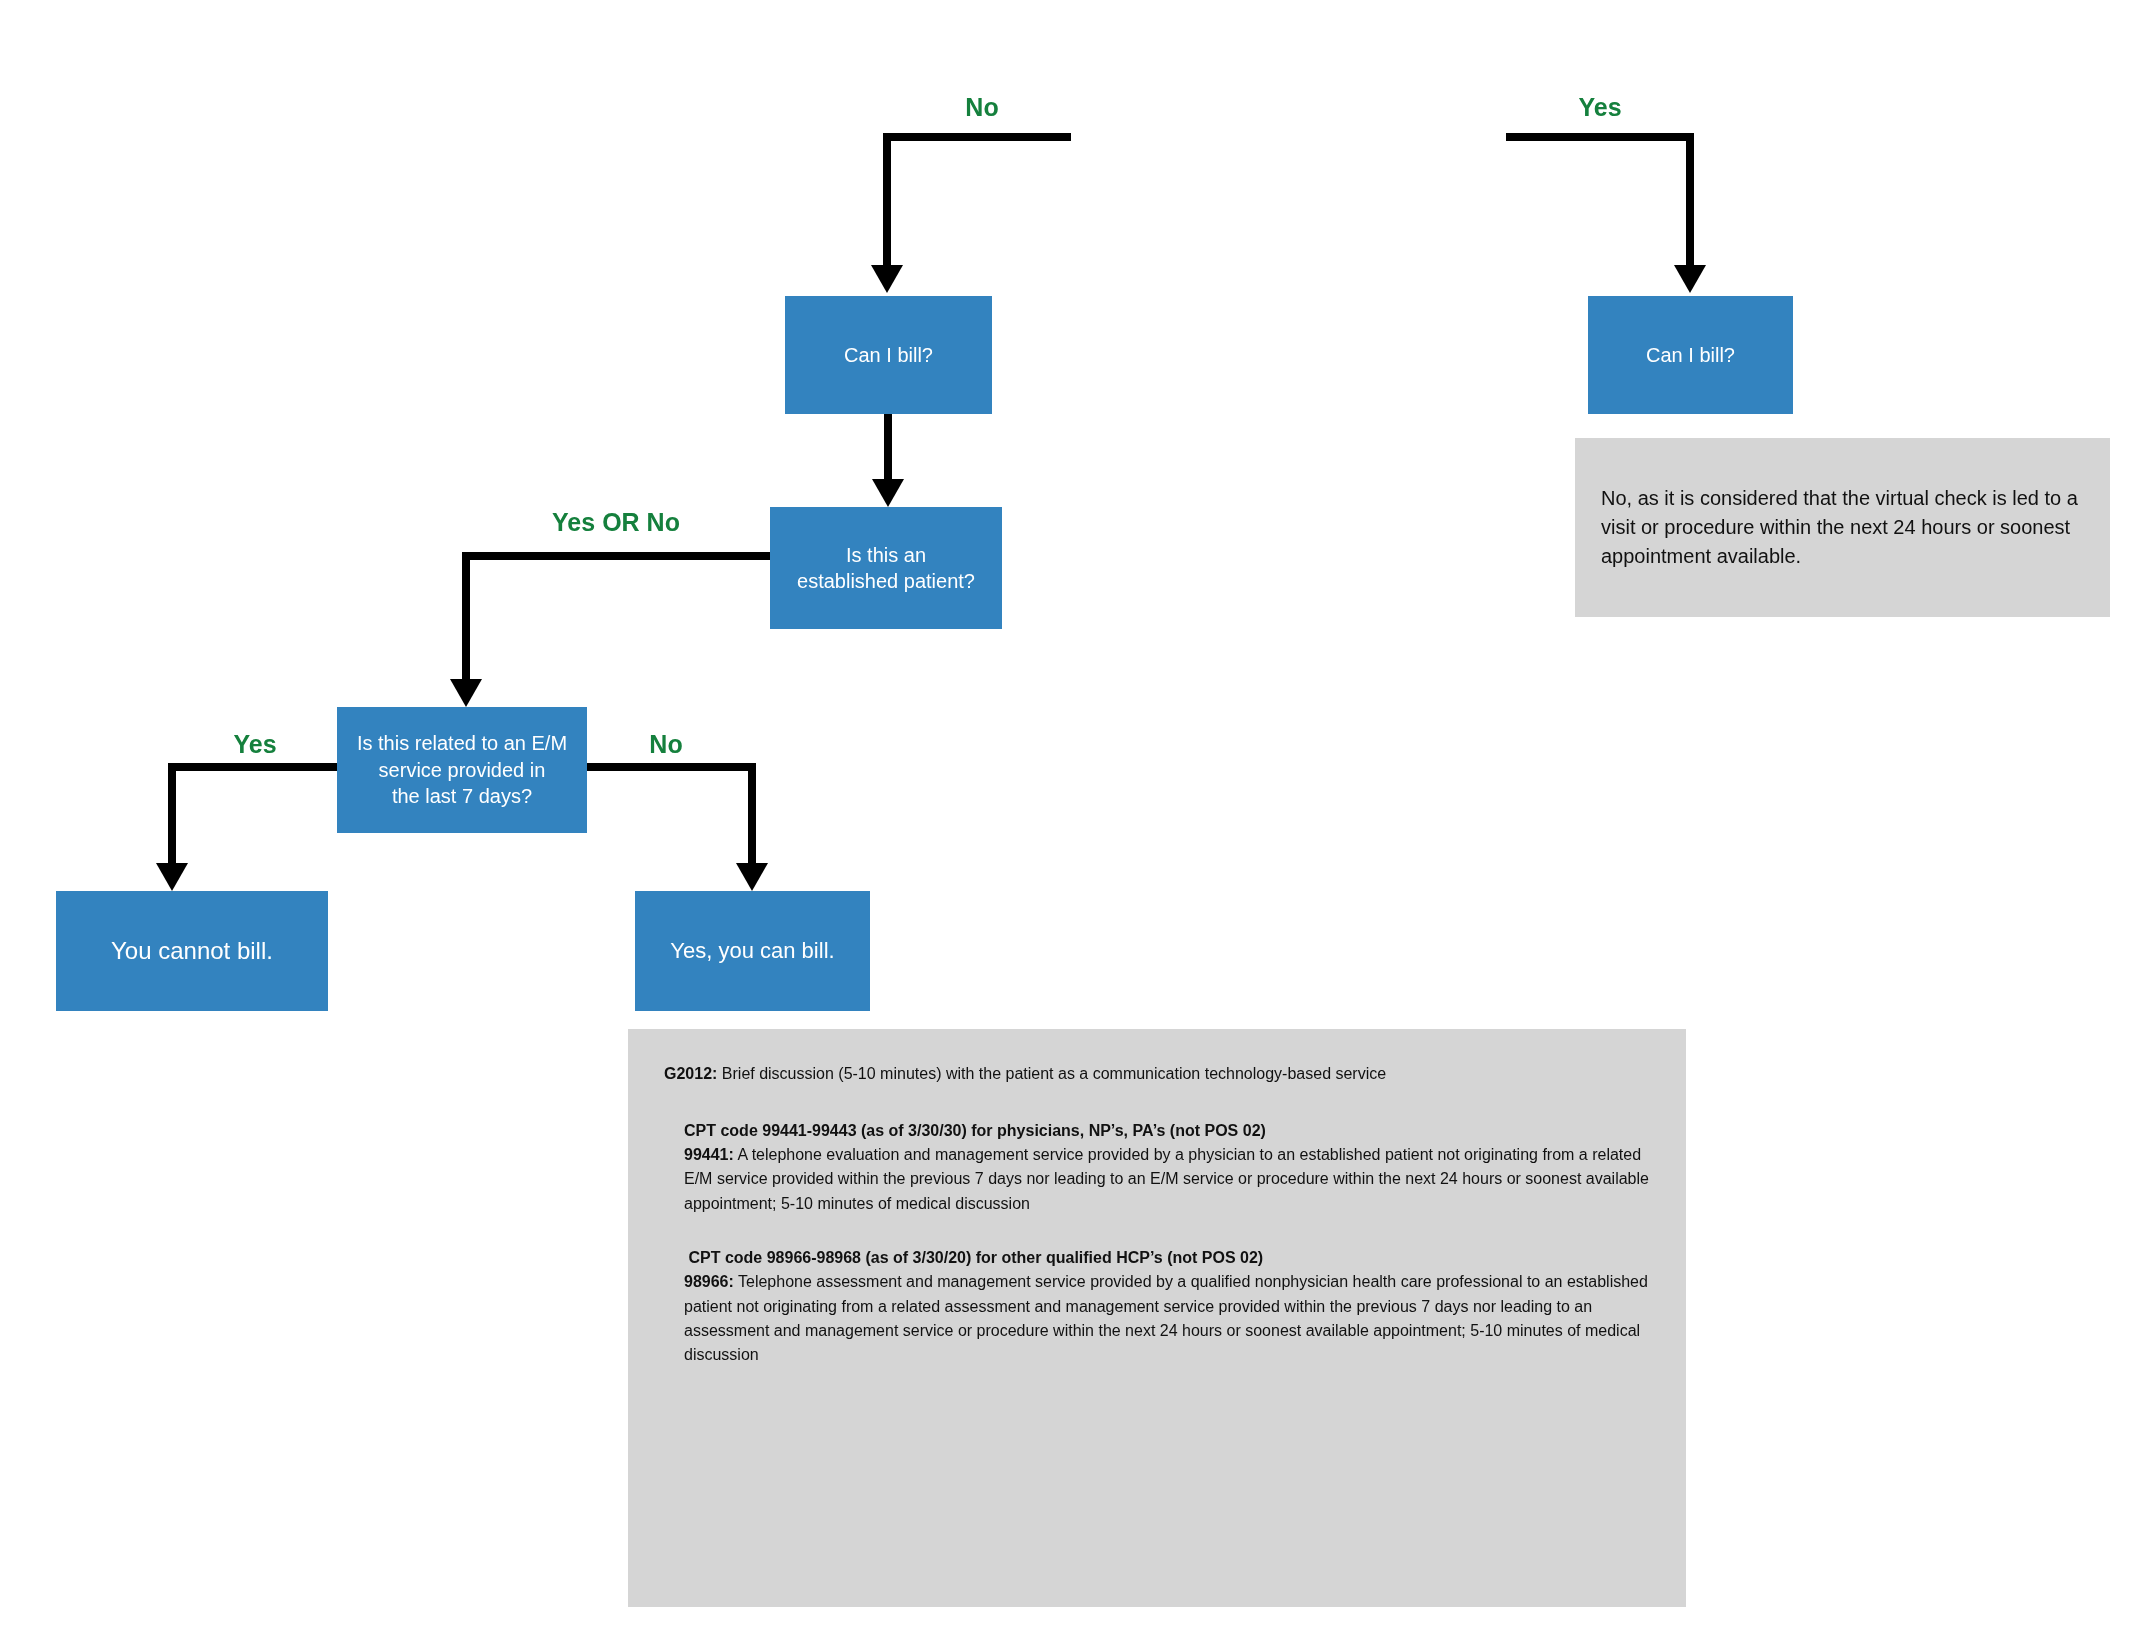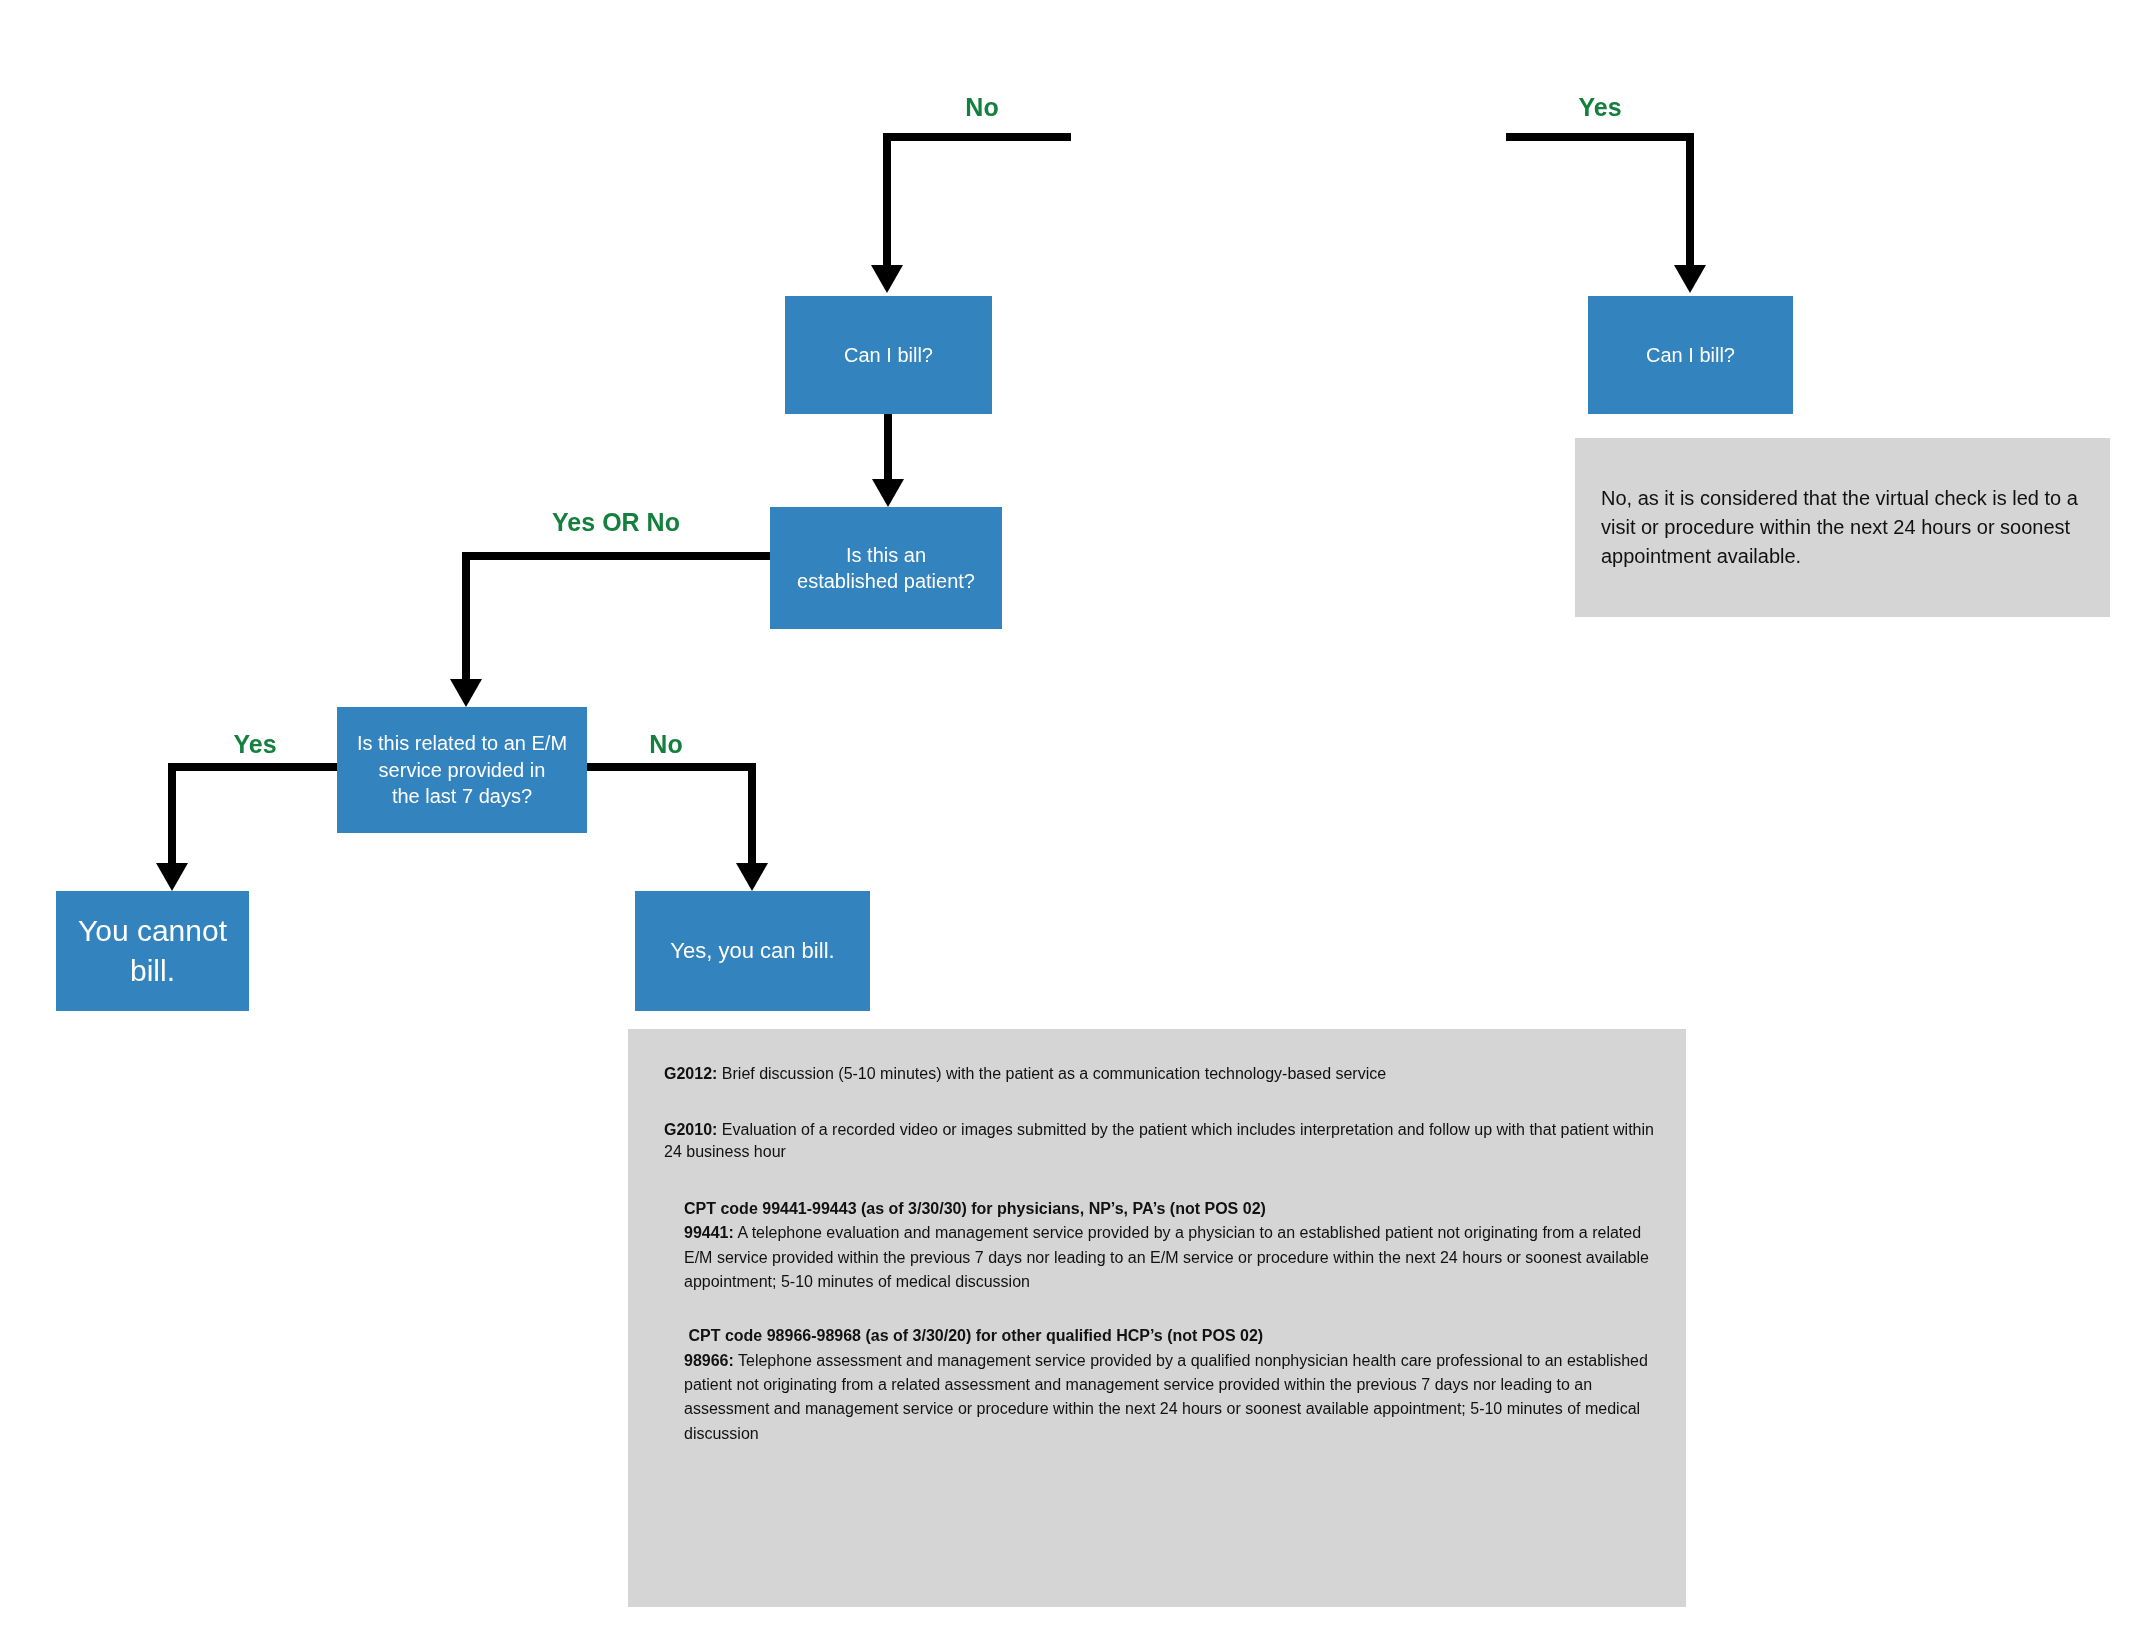--- a/index.html
+++ b/index.html
@@ -98,25 +98,24 @@
   <div class="edge-label" style="left:205px;top:730px;width:100px;">Yes</div>
   <div class="edge-label" style="left:616px;top:730px;width:100px;">No</div>
 
   <div class="node" style="left:785px;top:296px;width:207px;height:118px;">Can I bill?</div>
   <div class="node" style="left:1588px;top:296px;width:205px;height:118px;">Can I bill?</div>
   <div class="node" style="left:770px;top:507px;width:232px;height:122px;">Is this an
 established patient?</div>
   <div class="node" style="left:337px;top:707px;width:250px;height:126px;">Is this related to an E/M
 service provided in
 the last 7 days?</div>
-  <div class="node" style="left:56px;top:891px;width:193px;height:120px;font-size:30px;">You cannot bill.</div>
+  <div class="node" style="left:56px;top:891px;width:272px;height:120px;font-size:24px;">You cannot bill.</div>
   <div class="node" style="left:635px;top:891px;width:235px;height:120px;font-size:22px;">Yes, you can bill.</div>
 
   <div class="note note-right"><span>No, as it is considered that the virtual check is led to a visit or procedure within the next 24 hours or soonest appointment available.</span></div>
 
   <div class="note panel-codes">
     <p class="code-item"><strong>G2012:</strong><span> Brief discussion (5-10 minutes) with the patient as a communication technology-based service</span></p>
-    <p class="code-item"><strong>G2010:</strong><span> Evaluation of a recorded video or images submitted by the patient which includes interpretation and follow up with that patient within 24 business hour</span></p>
     <p class="code-item cpt"><strong>CPT code 99441-99443 (as of 3/30/30) for physicians, NP’s, PA’s (not POS 02)</strong><br><strong>99441:</strong><span> A telephone evaluation and management service provided by a physician to an established patient not originating from a related E/M service provided within the previous 7 days nor leading to an E/M service or procedure within the next 24 hours or soonest available appointment; 5-10 minutes of medical discussion</span></p>
     <p class="code-item cpt"><strong> CPT code 98966-98968 (as of 3/30/20) for other qualified HCP’s (not POS 02)</strong><br><strong>98966:</strong><span> Telephone assessment and management service provided by a qualified nonphysician health care professional to an established patient not originating from a related assessment and management service provided within the previous 7 days nor leading to an assessment and management service or procedure within the next 24 hours or soonest available appointment; 5-10 minutes of medical discussion</span></p>
   </div>
 
 </div>
 
 </body></html>

